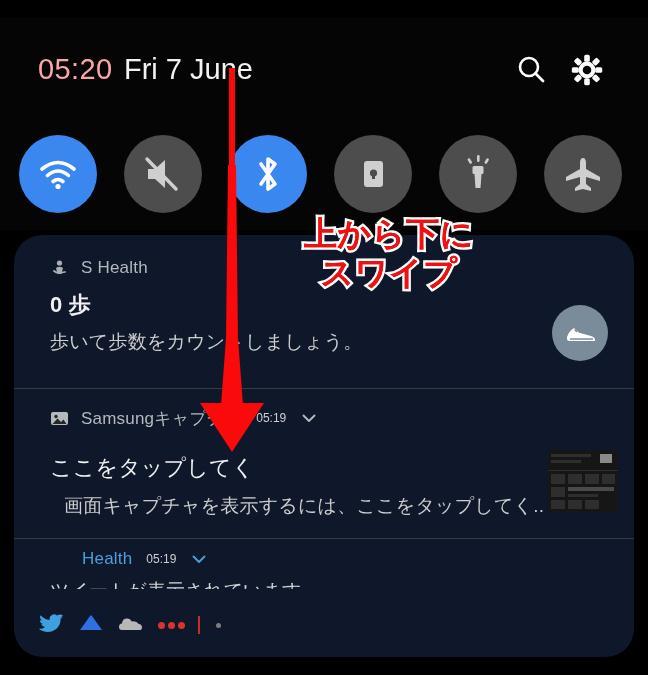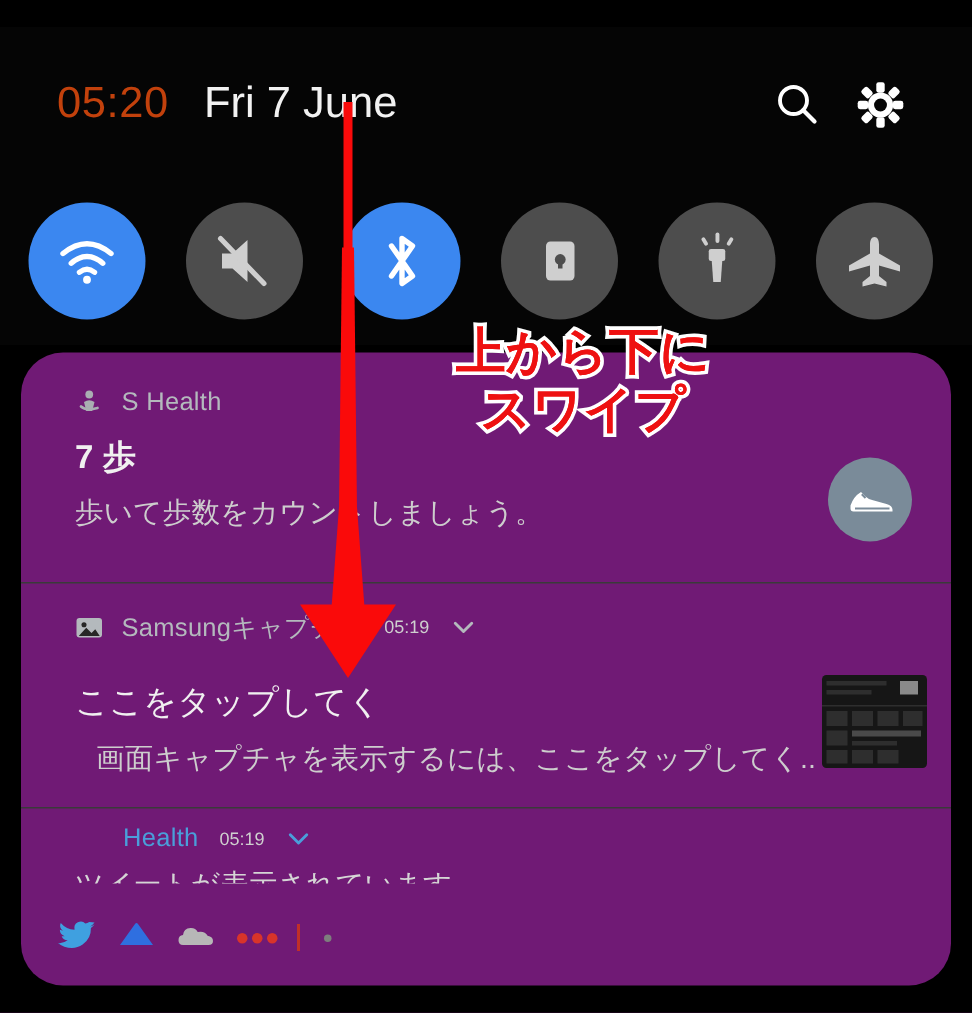--- a/index.html
+++ b/index.html
@@ -33,28 +33,28 @@
 
   #headerRow {
     position: absolute;
     left: 0; top: 32px;
     width: 648px; height: 52px;
   }
   .clock {
     position: absolute;
     left: 38px; top: 0px;
     font-size: 29px;
-    color: #c2410c;
+    color: #fca5a5;
     letter-spacing: 0.4px;
     line-height: 38px;
     white-space: nowrap;
   }
   .datetext {
     position: absolute;
-    left: 136px; top: 0px;
+    left: 124px; top: 0px;
     font-size: 29px;
     color: #f2f2f2;
     line-height: 38px;
     white-space: nowrap;
     text-align: right;
   }
   .hdr-icon {
     position: absolute;
     top: 2px;
     width: 36px; height: 36px;
@@ -113,21 +113,21 @@
     line-height: 39px;
     color: #ee1111;
     letter-spacing: 0.5px;
   }
 
   
   #panel {
     position: absolute;
     left: 14px; top: 235px;
     width: 620px; height: 422px;
-    background: #701a75;
+    background: #0f172a;
     border-radius: 28px;
     overflow: hidden;
   }
   .divider {
     position: absolute;
     left: 0;
     width: 620px;
     height: 1px;
     background: #3a3a3a;
   }
@@ -332,21 +332,21 @@
       <div class="app-row" style="left:36px; top:22px;">
         <span>
           <svg width="19" height="19" viewBox="0 0 19 19" style="display:block">
             <circle cx="9.5" cy="4" r="2.6" fill="#a9aeb2"></circle>
             <path d="M6 9 q3.5 -2.5 7 0 l-1.5 6 h-4 Z" fill="#a9aeb2"></path>
             <path d="M4 12 q3 3 11 1" stroke="#a9aeb2" stroke-width="1.8" fill="none" stroke-linecap="round"></path>
           </svg>
         </span>
         <span class="app-name" style="margin-left:12px">S Health</span>
       </div>
-      <div class="notif-title bold" style="left:36px; top:55px;">7 歩</div>
+      <div class="notif-title bold" style="left:36px; top:55px;">0 歩</div>
       <div class="notif-body" style="left:36px; top:94px;">歩いて歩数をカウントしましょう。</div>
     </div>
 
     <div class="divider" style="top:153px"></div>
 
     <div class="notif">
       <div class="app-row" style="left:36px; top:172px;">
         <span>
           <svg width="19" height="19" viewBox="0 0 19 19" style="display:block">
             <rect x="1" y="3" width="17" height="13" rx="2" fill="#b4b9bd"></rect>

